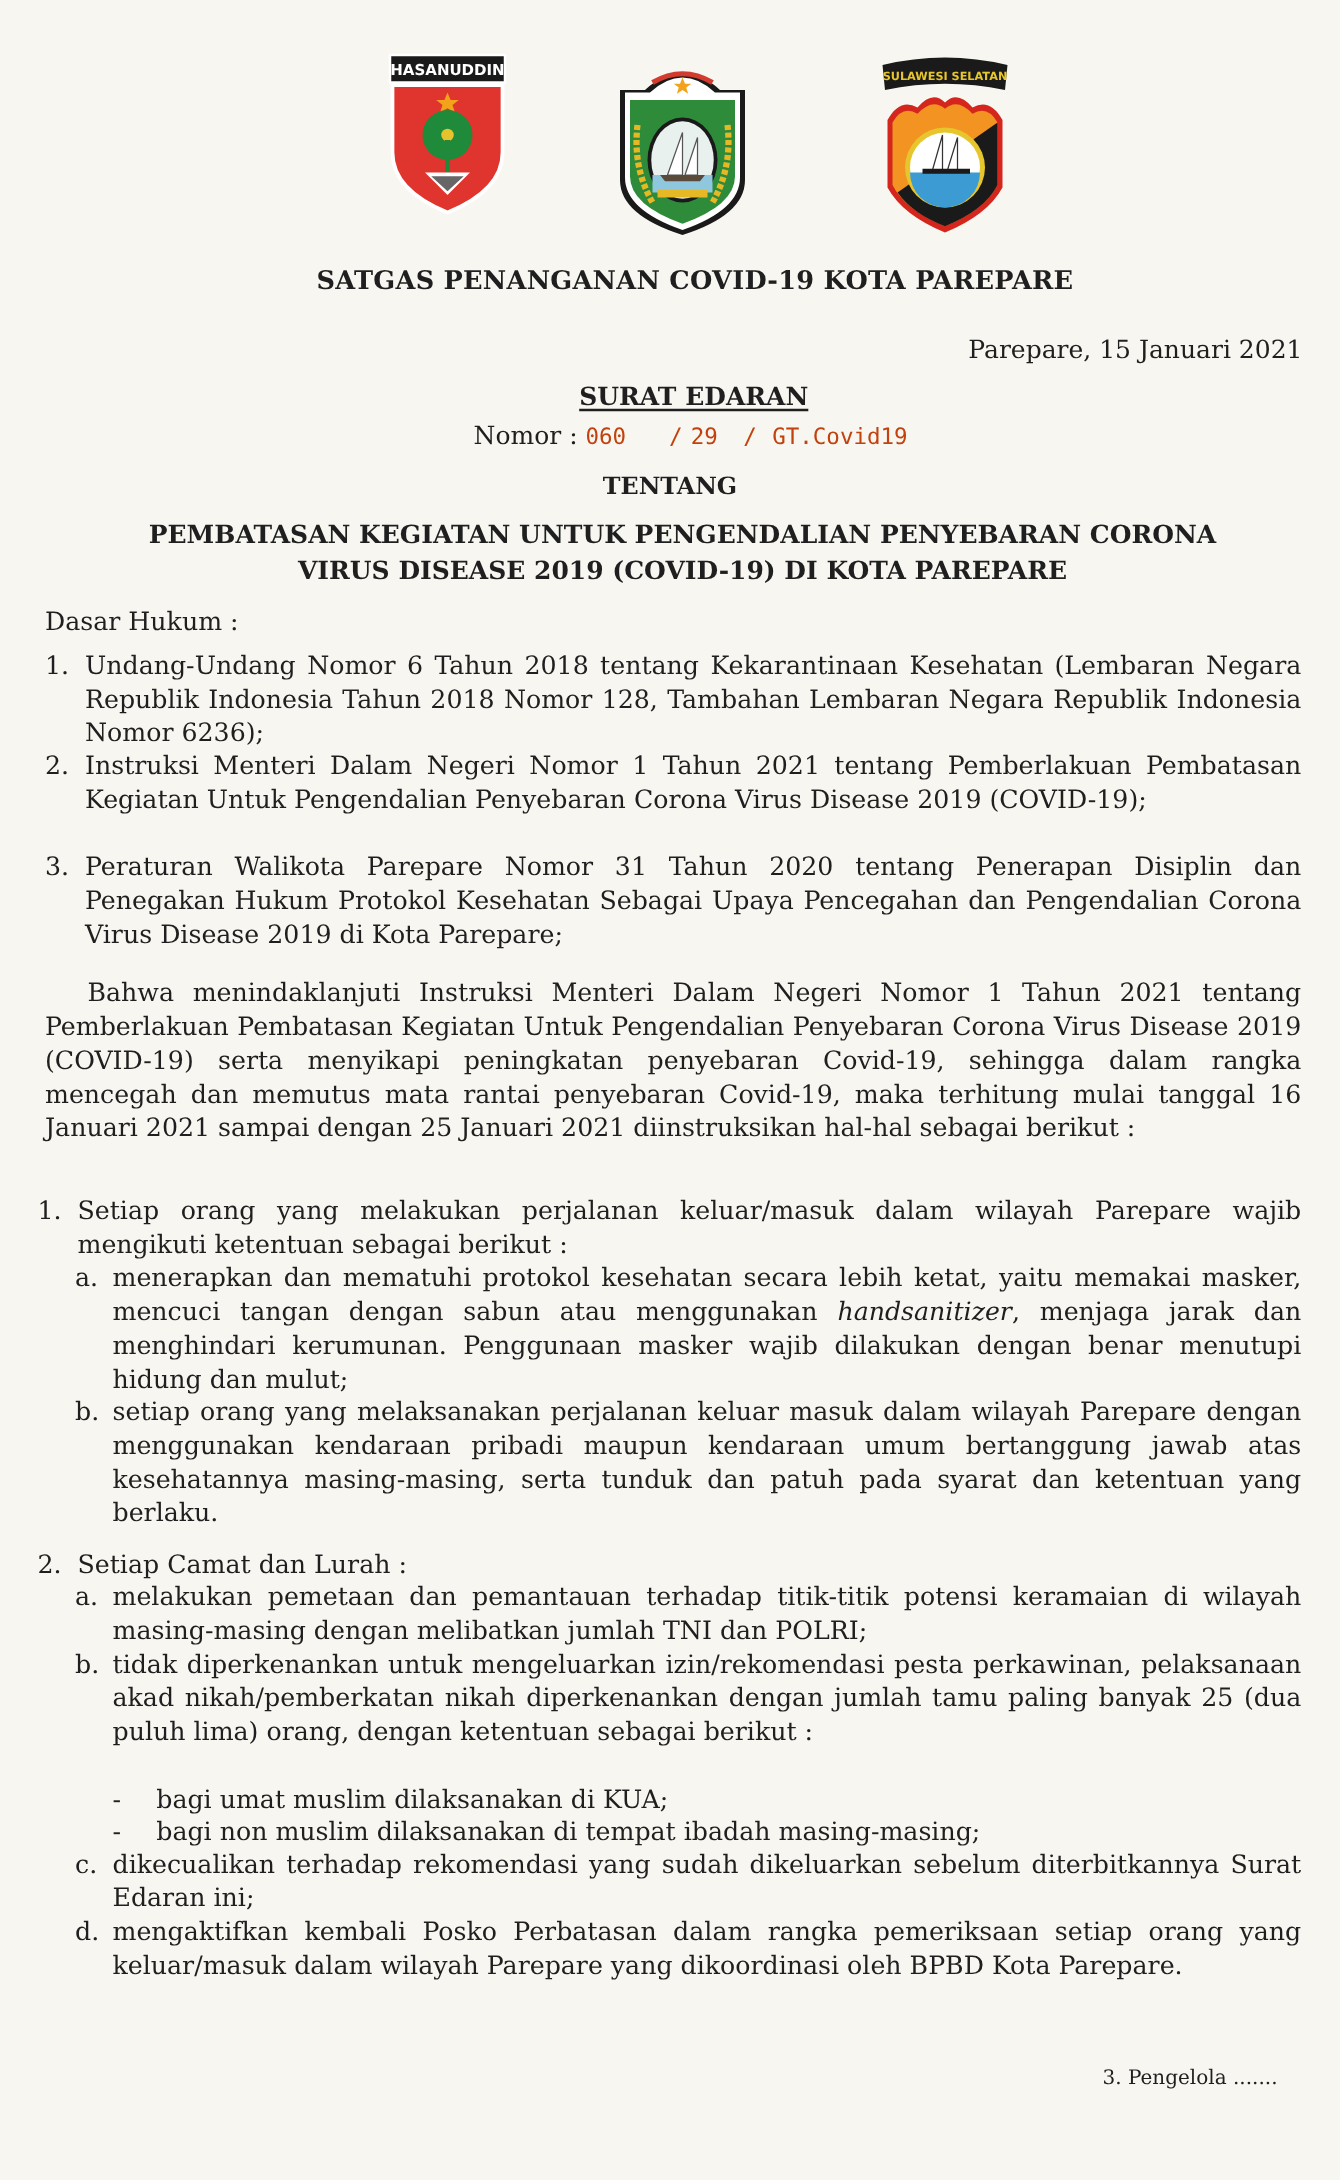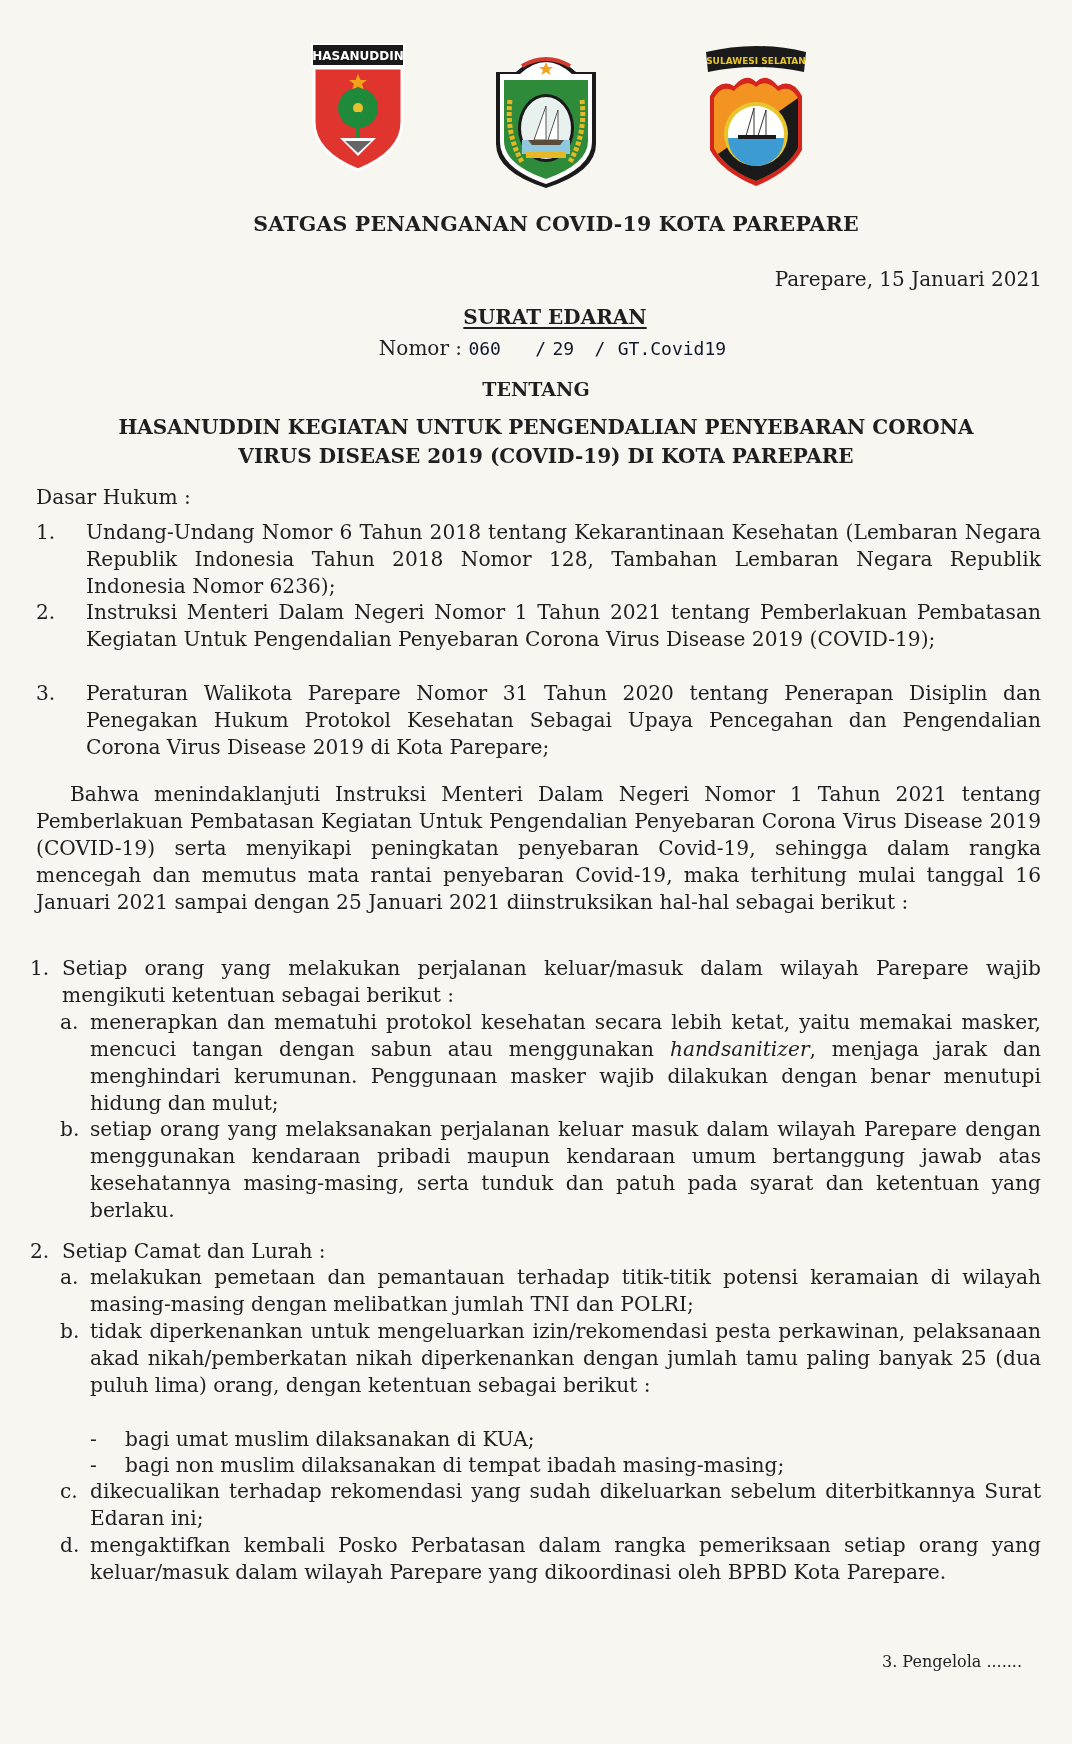--- a/index.html
+++ b/index.html
@@ -19,35 +19,35 @@
     font-weight: bold; font-size: 20.5px; letter-spacing: 0.2px;
   }
   .date-line { position: absolute; top: 267px; right: 30px; font-size: 20px; }
   .doc-type {
     position: absolute; top: 305px; left: 0; width: 1110px; text-align: center;
     font-weight: bold; font-size: 20px; text-decoration: underline; text-underline-offset: 3px;
   }
   .number-line {
     position: absolute; top: 336px; left: 0; width: 1105px; text-align: center; font-size: 20px;
   }
-  .number-line .typed { font-family: "DejaVu Sans Mono", monospace; color: #0f172a; font-size: 18px; }
+  .number-line .typed { font-family: "DejaVu Sans Mono", monospace; color: #c2410c; font-size: 18px; }
   .about {
     position: absolute; top: 378px; left: 0; width: 1072px; text-align: center;
     font-weight: bold; font-size: 19px;
   }
   .subject {
     position: absolute; top: 413px; left: 40px; width: 1012px; text-align: center;
     font-weight: bold; font-size: 20px; line-height: 29px;
   }
   .body-text { font-size: 20.2px; line-height: 27px; text-align: justify; }
   .abs { position: absolute; }
   .legal-label { top: 484px; left: 36px; }
   .ol-item { position: absolute; left: 36px; width: 1005px; }
   .ol-item .num { position: absolute; left: 0; top: 0; }
-  .ol-item .txt { margin-left: 50px; text-align: justify; text-align-last: left; }
+  .ol-item .txt { margin-left: 32px; text-align: justify; text-align-last: left; }
   .para { position: absolute; left: 36px; width: 1005px; text-indent: 34px; }
   .instr { position: absolute; left: 30px; width: 1011px; }
   .instr .num { position: absolute; left: 0; top: 0; }
   .instr .txt { margin-left: 32px; }
   .sub { position: absolute; left: 60px; width: 981px; }
   .sub .lbl { position: absolute; left: 0; top: 0; }
   .sub .txt { margin-left: 30px; text-align: justify; text-align-last: left; }
   .dash { position: absolute; left: 90px; width: 950px; }
   .dash .lbl { position: absolute; left: 0; top: 0; }
   .dash .txt { margin-left: 35px; }
@@ -114,21 +114,21 @@
   <div class="number-line">
     <span>Nomor :</span>
     <span class="typed">060</span>
     <span class="typed" style="margin-left:28px;">/</span>
     <span class="typed" style="margin-left:0;">29</span>
     <span class="typed" style="margin-left:14px;">/</span>
     <span class="typed" style="margin-left:6px;">GT.Covid19</span>
   </div>
   <div class="about">TENTANG</div>
   <div class="subject">
-    <div>HASANUDDIN KEGIATAN UNTUK PENGENDALIAN PENYEBARAN CORONA</div>
+    <div>PEMBATASAN KEGIATAN UNTUK PENGENDALIAN PENYEBARAN CORONA</div>
     <div>VIRUS DISEASE 2019 (COVID-19) DI KOTA PAREPARE</div>
   </div>
 
   <div class="abs body-text legal-label">Dasar Hukum :</div>
 
   <div class="ol-item body-text" style="top:519px;">
     <span class="num">1.</span>
     <div class="txt">Undang-Undang Nomor 6 Tahun 2018 tentang Kekarantinaan Kesehatan (Lembaran Negara Republik Indonesia Tahun 2018 Nomor 128, Tambahan Lembaran Negara Republik Indonesia Nomor 6236);</div>
   </div>
   <div class="ol-item body-text" style="top:599px;">

